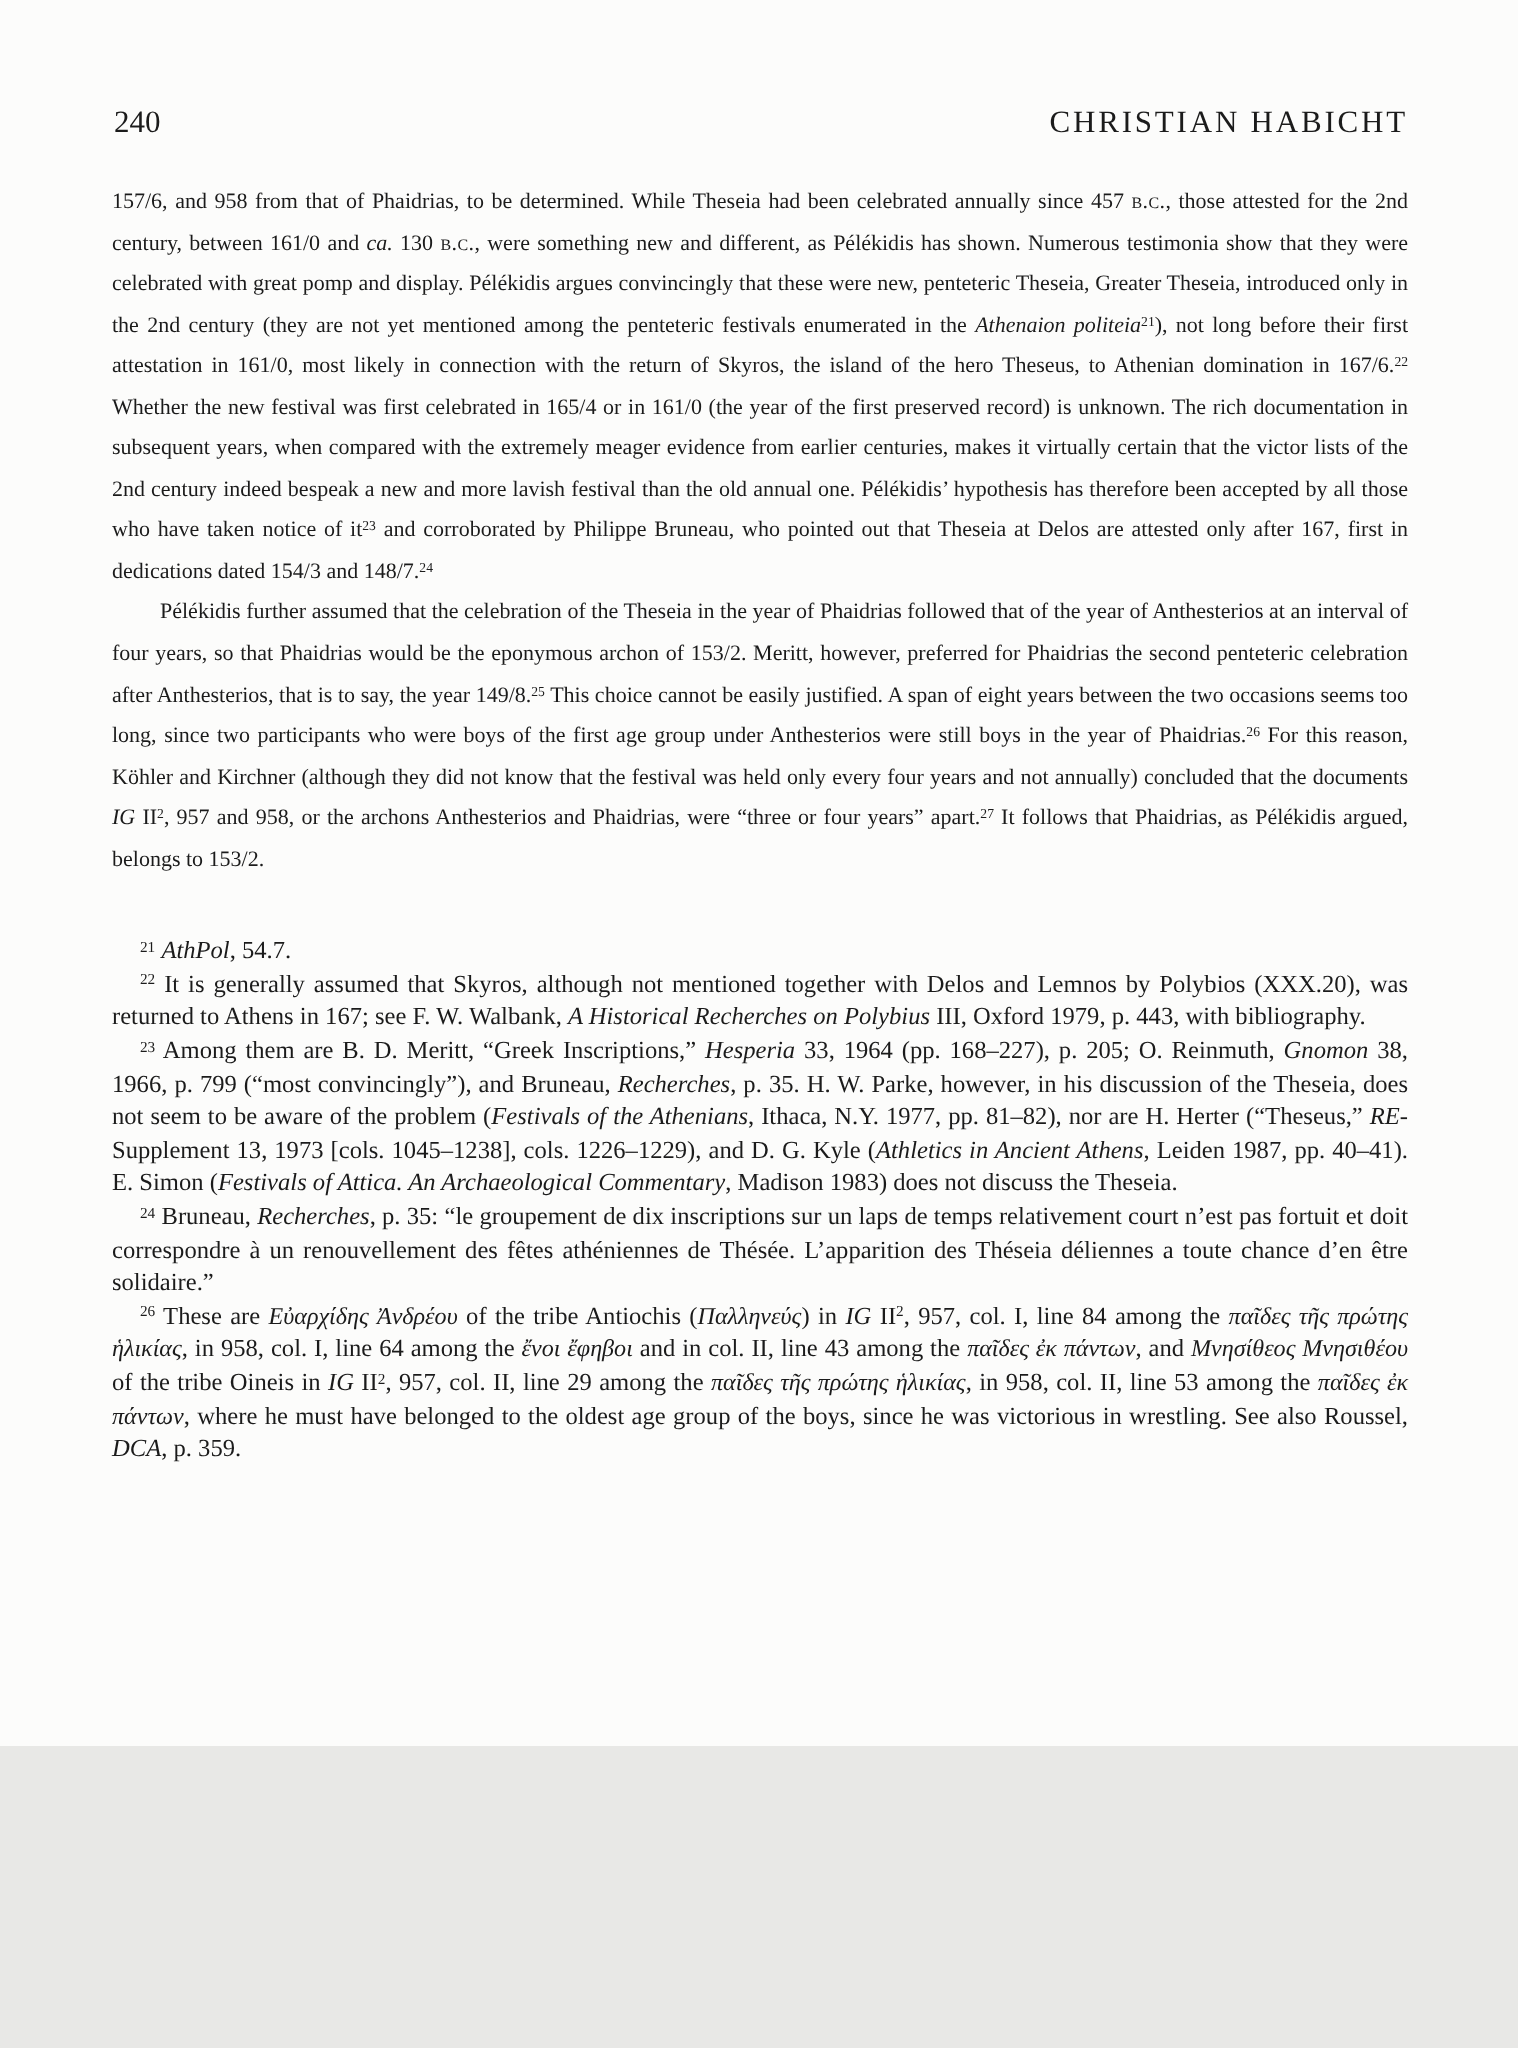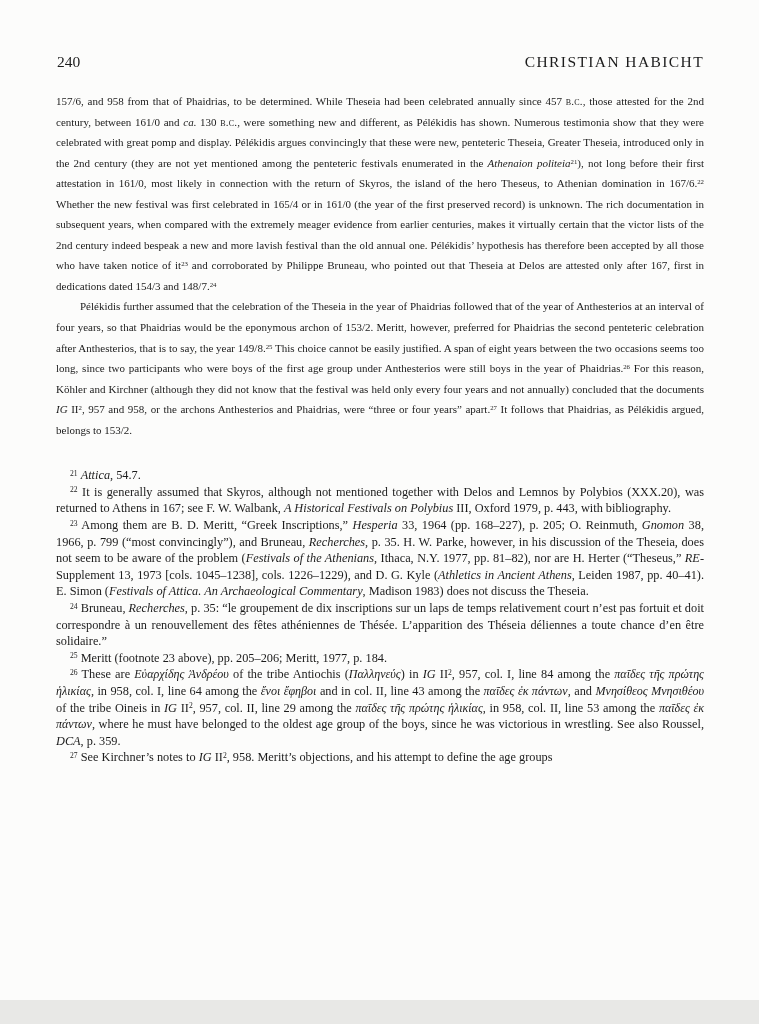--- a/index.html
+++ b/index.html
@@ -8,21 +8,21 @@
   }
   html,body{margin:0;padding:0;}
   body{
     background:#e8e8e6;
     font-family:"Liberation Serif","DejaVu Serif",serif;
     color:var(--ink,#1b1b1b);
   }
   .page{
     position:relative;
     width:759px;
-    height:1000px;
+    height:873px;
     margin:0 auto;
     background:var(--paper,#fcfcfb);
     overflow:hidden;
     box-sizing:border-box;
     padding:52px 55px 0 56px;
   }
   .running-header{
     position:relative;
     height:19px;
     margin-bottom:20px;
@@ -91,22 +91,20 @@
     <div class="page-number">240</div>
     <div class="running-title">CHRISTIAN HABICHT</div>
   </div>
 
   <div class="body-text">
     <p>157/6, and 958 from that of Phaidrias, to be determined. While Theseia had been celebrated annually since 457 <span class="sc">b.c.</span>, those attested for the 2nd century, between 161/0 and <i>ca.</i> 130 <span class="sc">b.c.</span>, were something new and different, as Pélékidis has shown. Numerous testimonia show that they were celebrated with great pomp and display. Pélékidis argues convincingly that these were new, penteteric Theseia, Greater Theseia, introduced only in the 2nd century (they are not yet mentioned among the penteteric festivals enumerated in the <i>Athenaion politeia</i><sup>21</sup>), not long before their first attestation in 161/0, most likely in connection with the return of Skyros, the island of the hero Theseus, to Athenian domination in 167/6.<sup>22</sup> Whether the new festival was first celebrated in 165/4 or in 161/0 (the year of the first preserved record) is unknown. The rich documentation in subsequent years, when compared with the extremely meager evidence from earlier centuries, makes it virtually certain that the victor lists of the 2nd century indeed bespeak a new and more lavish festival than the old annual one. Pélékidis’ hypothesis has therefore been accepted by all those who have taken notice of it<sup>23</sup> and corroborated by Philippe Bruneau, who pointed out that Theseia at Delos are attested only after 167, first in dedications dated 154/3 and 148/7.<sup>24</sup></p>
     <p class="indented">Pélékidis further assumed that the celebration of the Theseia in the year of Phaidrias followed that of the year of Anthesterios at an interval of four years, so that Phaidrias would be the eponymous archon of 153/2. Meritt, however, preferred for Phaidrias the second penteteric celebration after Anthesterios, that is to say, the year 149/8.<sup>25</sup> This choice cannot be easily justified. A span of eight years between the two occasions seems too long, since two participants who were boys of the first age group under Anthesterios were still boys in the year of Phaidrias.<sup>26</sup> For this reason, Köhler and Kirchner (although they did not know that the festival was held only every four years and not annually) concluded that the documents <i>IG</i> II<sup>2</sup>, 957 and 958, or the archons Anthesterios and Phaidrias, were “three or four years” apart.<sup>27</sup> It follows that Phaidrias, as Pélékidis argued, belongs to 153/2.</p>
   </div>
 
   <div class="footnotes">
-    <p><sup>21</sup> <i>Attica</i>, 54.7.</p>
-    <p><sup>22</sup> It is generally assumed that Skyros, although not mentioned together with Delos and Lemnos by Polybios (XXX.20), was returned to Athens in 167; see F. W. Walbank, <i>A Historical Festivals on Polybius</i> III, Oxford 1979, p. 443, with bibliography.</p>
+    <p><sup>21</sup> <i>AthPol</i>, 54.7.</p>
+    <p><sup>22</sup> It is generally assumed that Skyros, although not mentioned together with Delos and Lemnos by Polybios (XXX.20), was returned to Athens in 167; see F. W. Walbank, <i>A Historical Recherches on Polybius</i> III, Oxford 1979, p. 443, with bibliography.</p>
     <p><sup>23</sup> Among them are B. D. Meritt, “Greek Inscriptions,” <i>Hesperia</i> 33, 1964 (pp. 168–227), p. 205; O. Reinmuth, <i>Gnomon</i> 38, 1966, p. 799 (“most convincingly”), and Bruneau, <i>Recherches</i>, p. 35. H. W. Parke, however, in his discussion of the Theseia, does not seem to be aware of the problem (<i>Festivals of the Athenians</i>, Ithaca, N.Y. 1977, pp. 81–82), nor are H. Herter (“Theseus,” <i>RE</i>-Supplement 13, 1973 [cols. 1045–1238], cols. 1226–1229), and D. G. Kyle (<i>Athletics in Ancient Athens</i>, Leiden 1987, pp. 40–41). E. Simon (<i>Festivals of Attica. An Archaeological Commentary</i>, Madison 1983) does not discuss the Theseia.</p>
     <p><sup>24</sup> Bruneau, <i>Recherches</i>, p. 35: “le groupement de dix inscriptions sur un laps de temps relativement court n’est pas fortuit et doit correspondre à un renouvellement des fêtes athéniennes de Thésée. L’apparition des Théseia déliennes a toute chance d’en être solidaire.”</p>
-    <p><sup>25</sup> Meritt (footnote 23 above), pp. 205–206; Meritt, 1977, p. 184.</p>
     <p><sup>26</sup> These are <span class="gk">Εὐαρχίδης Ἀνδρέου</span> of the tribe Antiochis (<span class="gk">Παλληνεύς</span>) in <i>IG</i> II<sup>2</sup>, 957, col. I, line 84 among the <span class="gk">παῖδες τῆς πρώτης ἡλικίας</span>, in 958, col. I, line 64 among the <span class="gk">ἔνοι ἔφηβοι</span> and in col. II, line 43 among the <span class="gk">παῖδες ἐκ πάντων</span>, and <span class="gk">Μνησίθεος Μνησιθέου</span> of the tribe Oineis in <i>IG</i> II<sup>2</sup>, 957, col. II, line 29 among the <span class="gk">παῖδες τῆς πρώτης ἡλικίας</span>, in 958, col. II, line 53 among the <span class="gk">παῖδες ἐκ πάντων</span>, where he must have belonged to the oldest age group of the boys, since he was victorious in wrestling. See also Roussel, <i>DCA</i>, p. 359.</p>
-    <p><sup>27</sup> See Kirchner’s notes to <i>IG</i> II<sup>2</sup>, 958. Meritt’s objections, and his attempt to define the age groups</p>
   </div>
 
 </div>
 
 </body></html>

